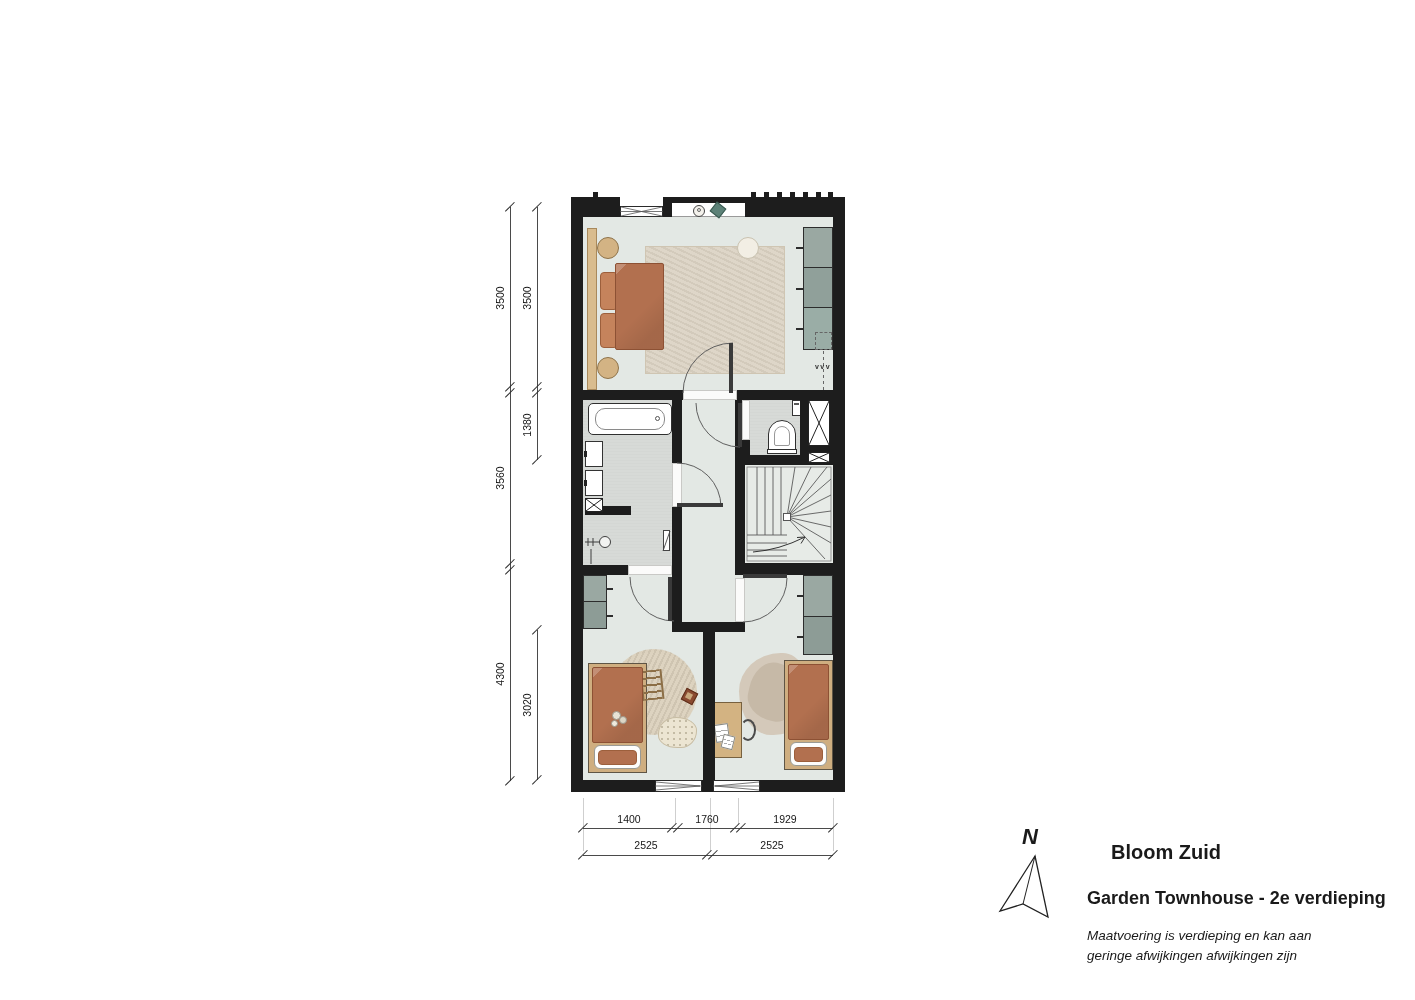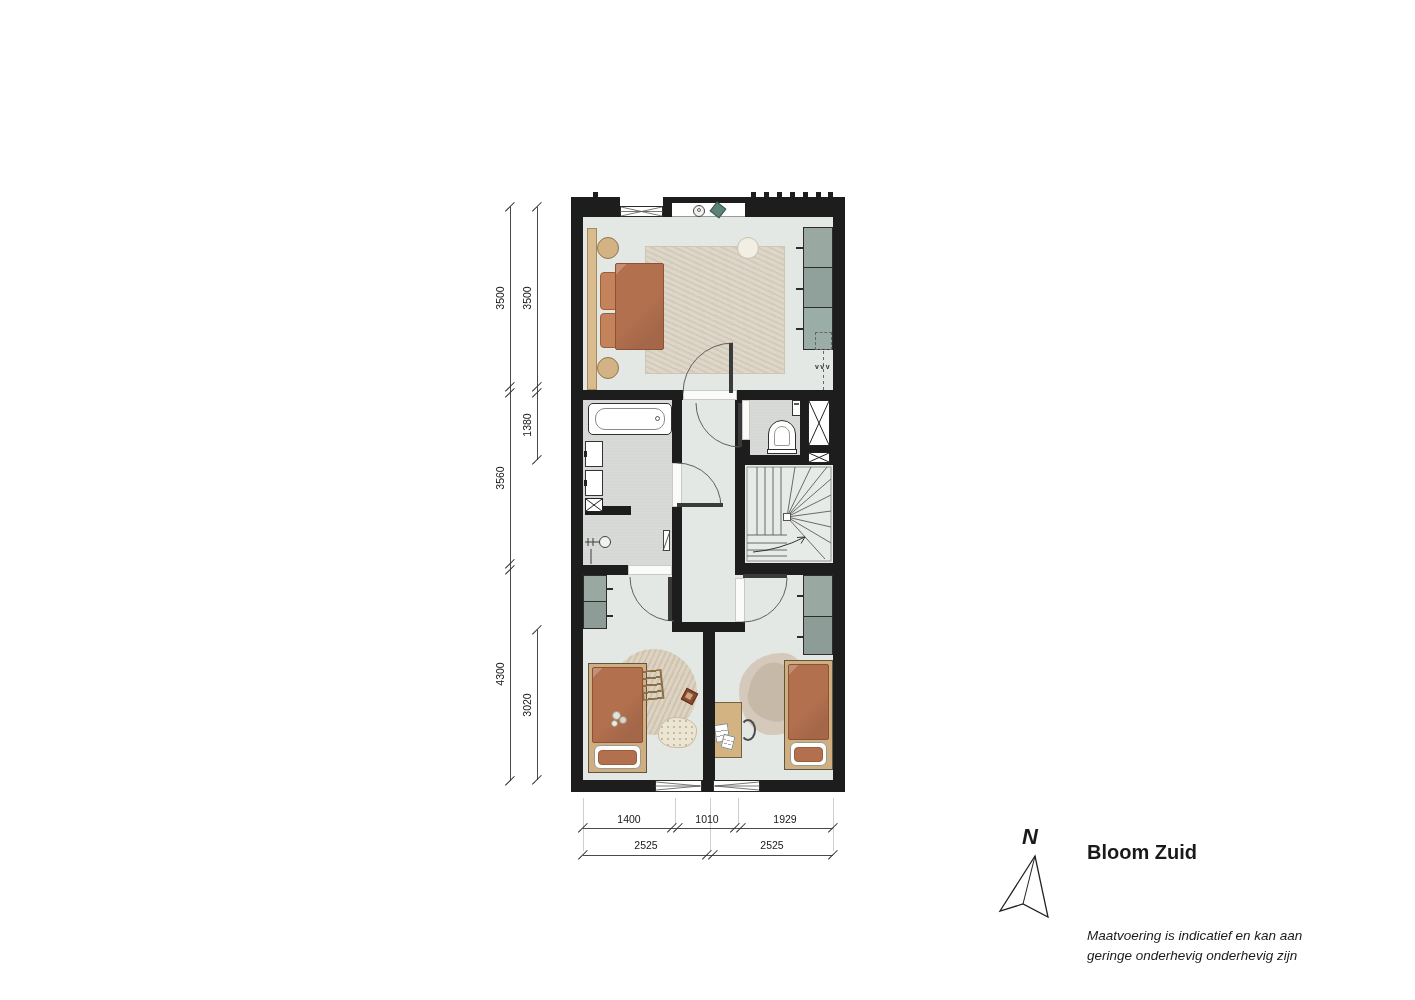--- a/index.html
+++ b/index.html
@@ -36,21 +36,21 @@
   .sheet{position:absolute;background:#fdfdfc;border:1px solid #9a9a94;border-radius:6px;}
   .pillow{position:absolute;background:#c5835c;border:1px solid #9c5f3c;border-radius:4px;}
   .round{border-radius:50%;}
   
   .dimline{position:absolute;background:#4a4a4a;z-index:2;}
   .ext{position:absolute;background:#cfcfcf;width:1px;z-index:1;}
   .tick{position:absolute;width:13px;height:1.4px;background:#2e2e2e;transform:translate(-50%,-50%) rotate(-45deg);z-index:3;}
   .dim-label{position:absolute;font-size:10.5px;color:#161616;white-space:nowrap;transform:translate(-50%,-50%);z-index:3;}
   .dim-label.v{transform:translate(-50%,-50%) rotate(-90deg);}
   
-  .t-project{position:absolute;font-size:20px;font-weight:bold;}
+  .t-project{position:absolute;font-size:20px;font-weight:bold;margin-left:24px;}
   .t-floor{position:absolute;font-size:18px;font-weight:bold;}
   .t-disc{position:absolute;font-size:13.5px;font-style:italic;line-height:1.5;}
   .t-north{position:absolute;font-size:22px;font-weight:bold;font-style:italic;}
   .vvv{position:absolute;font-size:7px;letter-spacing:1.5px;color:#333;z-index:8;font-weight:bold;}
   .paper{position:absolute;background:#fff;border:1px solid #8a8a84;z-index:8;
          background-image:linear-gradient(0deg,transparent 0 30%,#aaa 30% 36%,transparent 36% 60%,#aaa 60% 66%,transparent 66%);}
 </style>
 </head>
 <body>
 
@@ -292,33 +292,34 @@
   <div class="ext" style="left:710px;top:798px;height:53px;"></div>
   <div class="ext" style="left:833px;top:798px;height:53px;"></div>
   <div class="dimline" style="left:583px;top:828px;width:250px;height:1px;"></div>
   <div class="tick" style="left:583px;top:828px;"></div>
   <div class="tick" style="left:672px;top:828px;"></div>
   <div class="tick" style="left:678px;top:828px;"></div>
   <div class="tick" style="left:735px;top:828px;"></div>
   <div class="tick" style="left:741px;top:828px;"></div>
   <div class="tick" style="left:833px;top:828px;"></div>
   <div class="dim-label" style="left:629px;top:819px;">1400</div>
-  <div class="dim-label" style="left:707px;top:819px;">1010</div>
+  <div class="dim-label" style="left:707px;top:819px;">1760</div>
   <div class="dim-label" style="left:785px;top:819px;">1929</div>
   <div class="dimline" style="left:583px;top:855px;width:250px;height:1px;"></div>
   <div class="tick" style="left:583px;top:855px;"></div>
   <div class="tick" style="left:707px;top:855px;"></div>
   <div class="tick" style="left:713px;top:855px;"></div>
   <div class="tick" style="left:833px;top:855px;"></div>
   <div class="dim-label" style="left:646px;top:845px;">2525</div>
   <div class="dim-label" style="left:772px;top:845px;">2525</div>
 
   <div class="t-north" style="left:1022px;top:824px;">N</div>
   <svg class="abs" style="left:995px;top:840px;" width="60" height="85" viewBox="0 0 60 85">
     <polygon points="40,16 5,71 28,64 53,77" fill="#fff" stroke="#222" stroke-width="1.3"></polygon>
     <line x1="40" y1="16" x2="28" y2="64" stroke="#222" stroke-width="1"></line>
   </svg>
   <div class="t-project" style="left:1087px;top:841px;">Bloom Zuid</div>
+  <div class="t-floor" style="left:1087px;top:888px;">Garden Townhouse - 2e verdieping</div>
   <div class="t-disc" style="left:1087px;top:926px;">
-    <div>Maatvoering is indicatief en kan aan</div>
-    <div>geringe onderhevig onderhevig zijn</div>
+    <div>Maatvoering is verdieping en kan aan</div>
+    <div>geringe afwijkingen afwijkingen zijn</div>
   </div>
 </div>
 
 </body></html>

